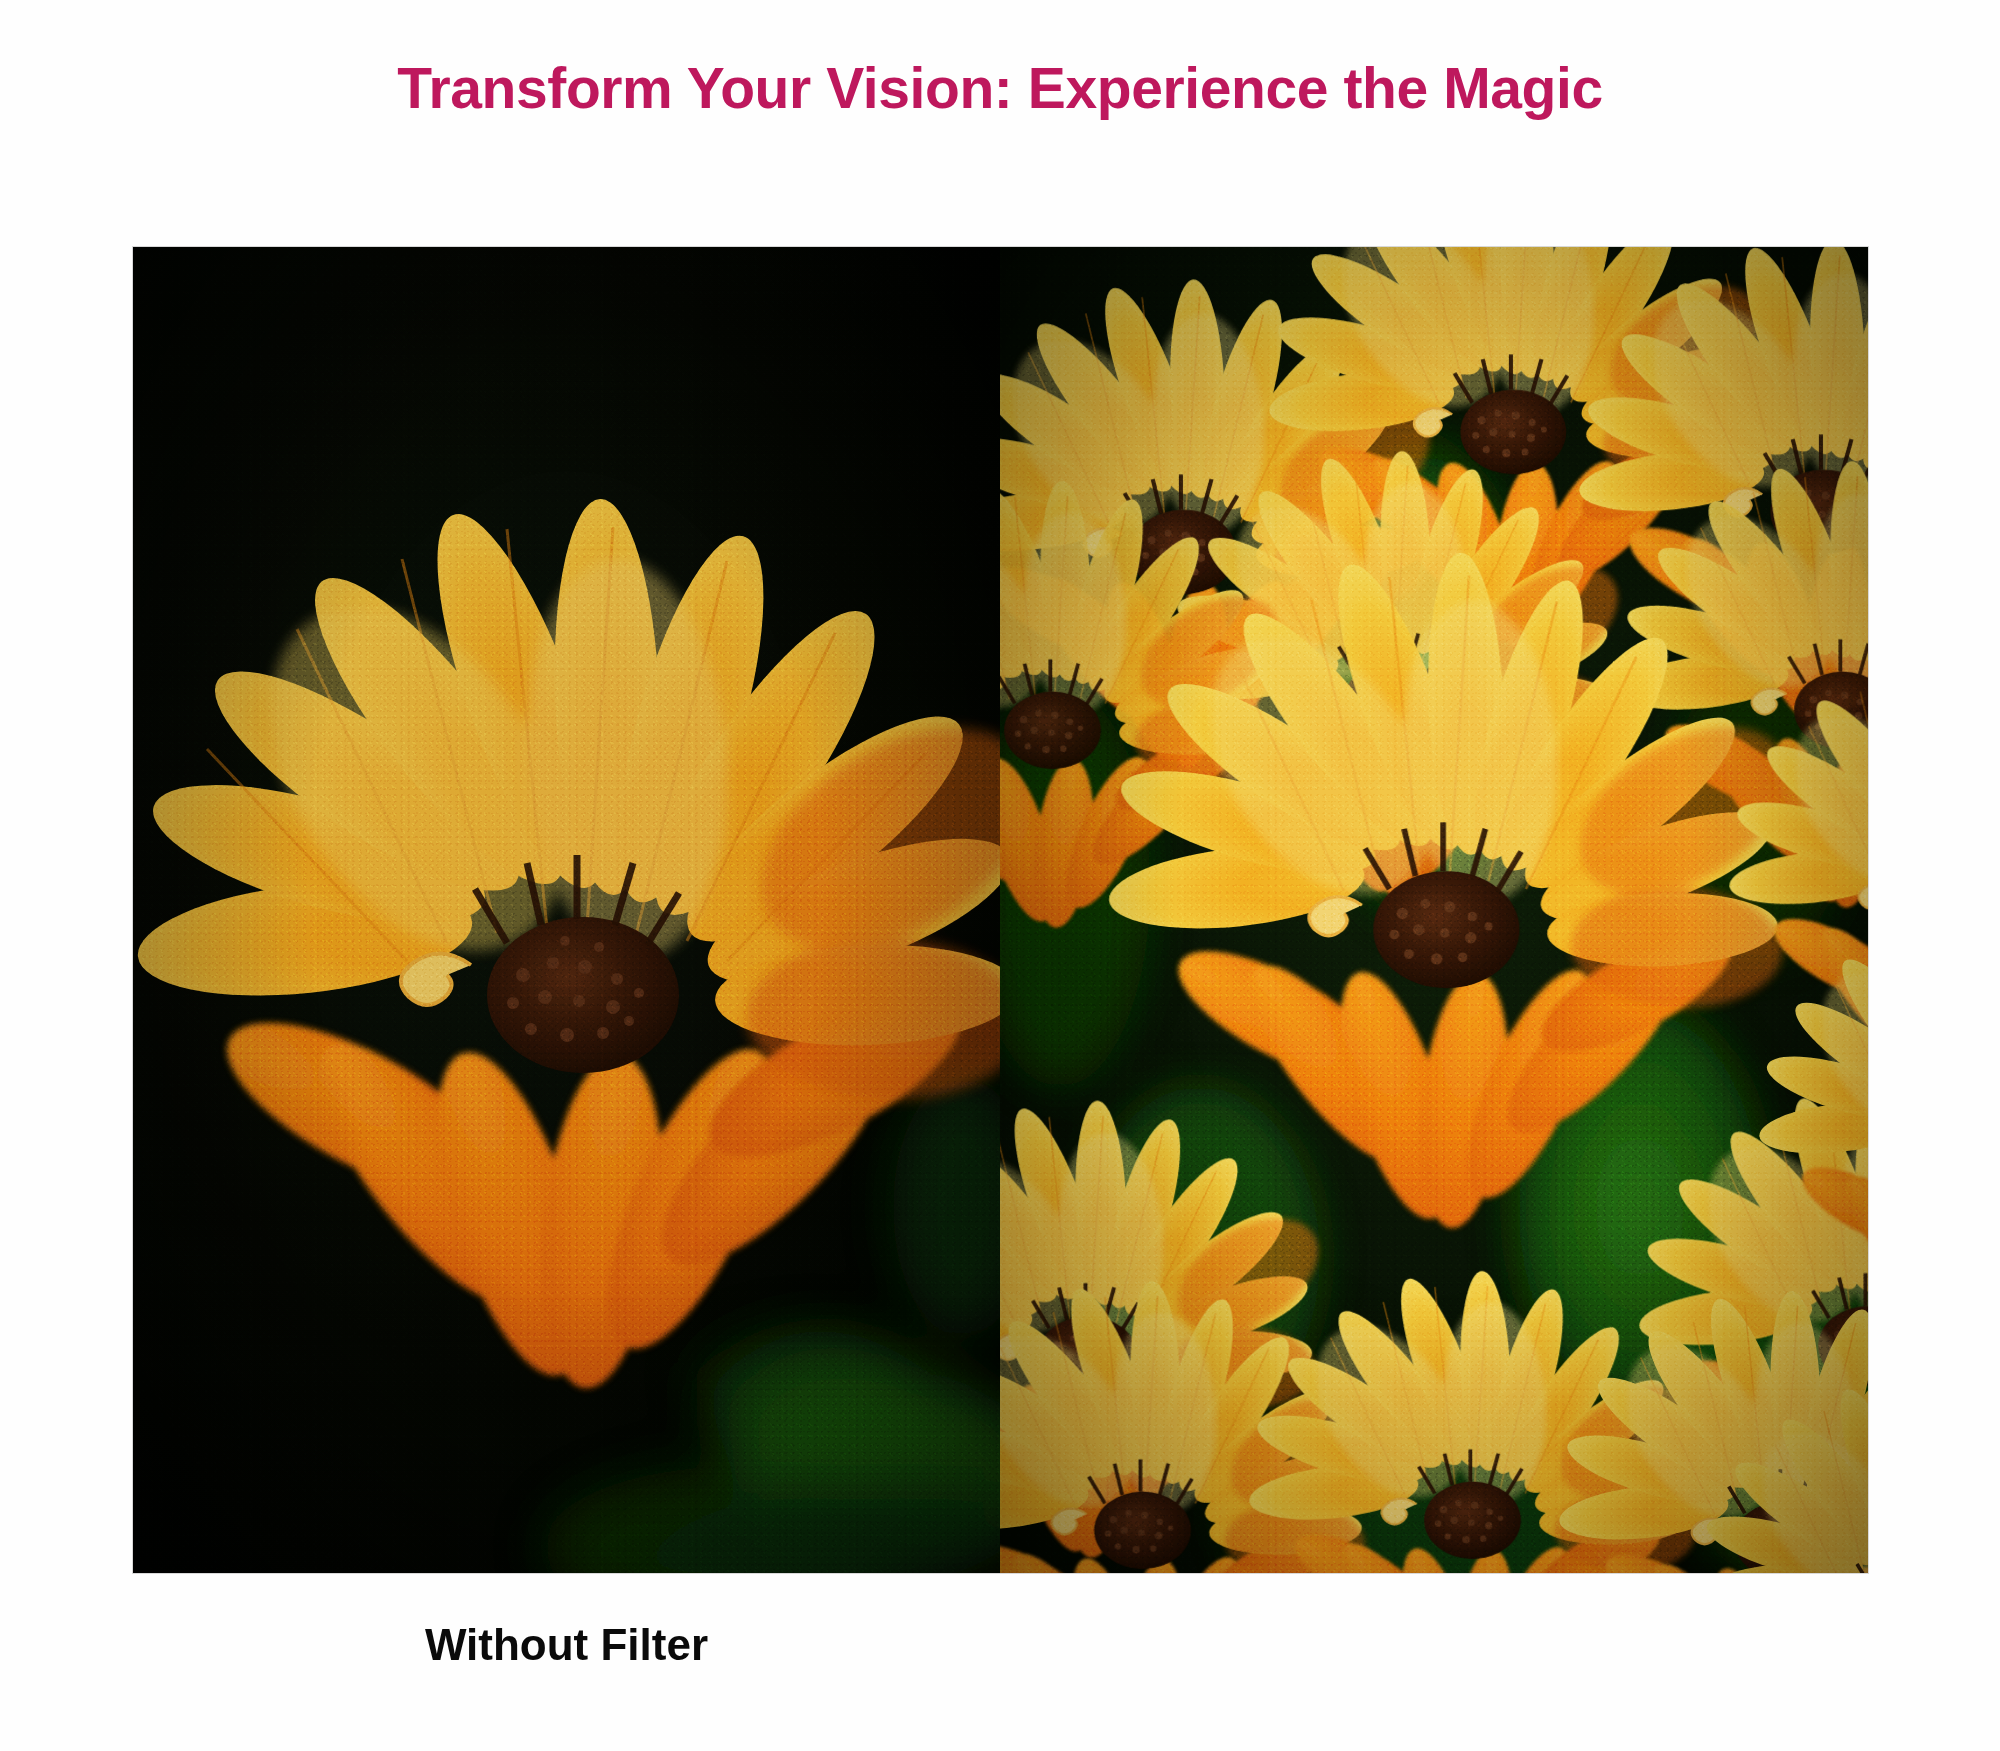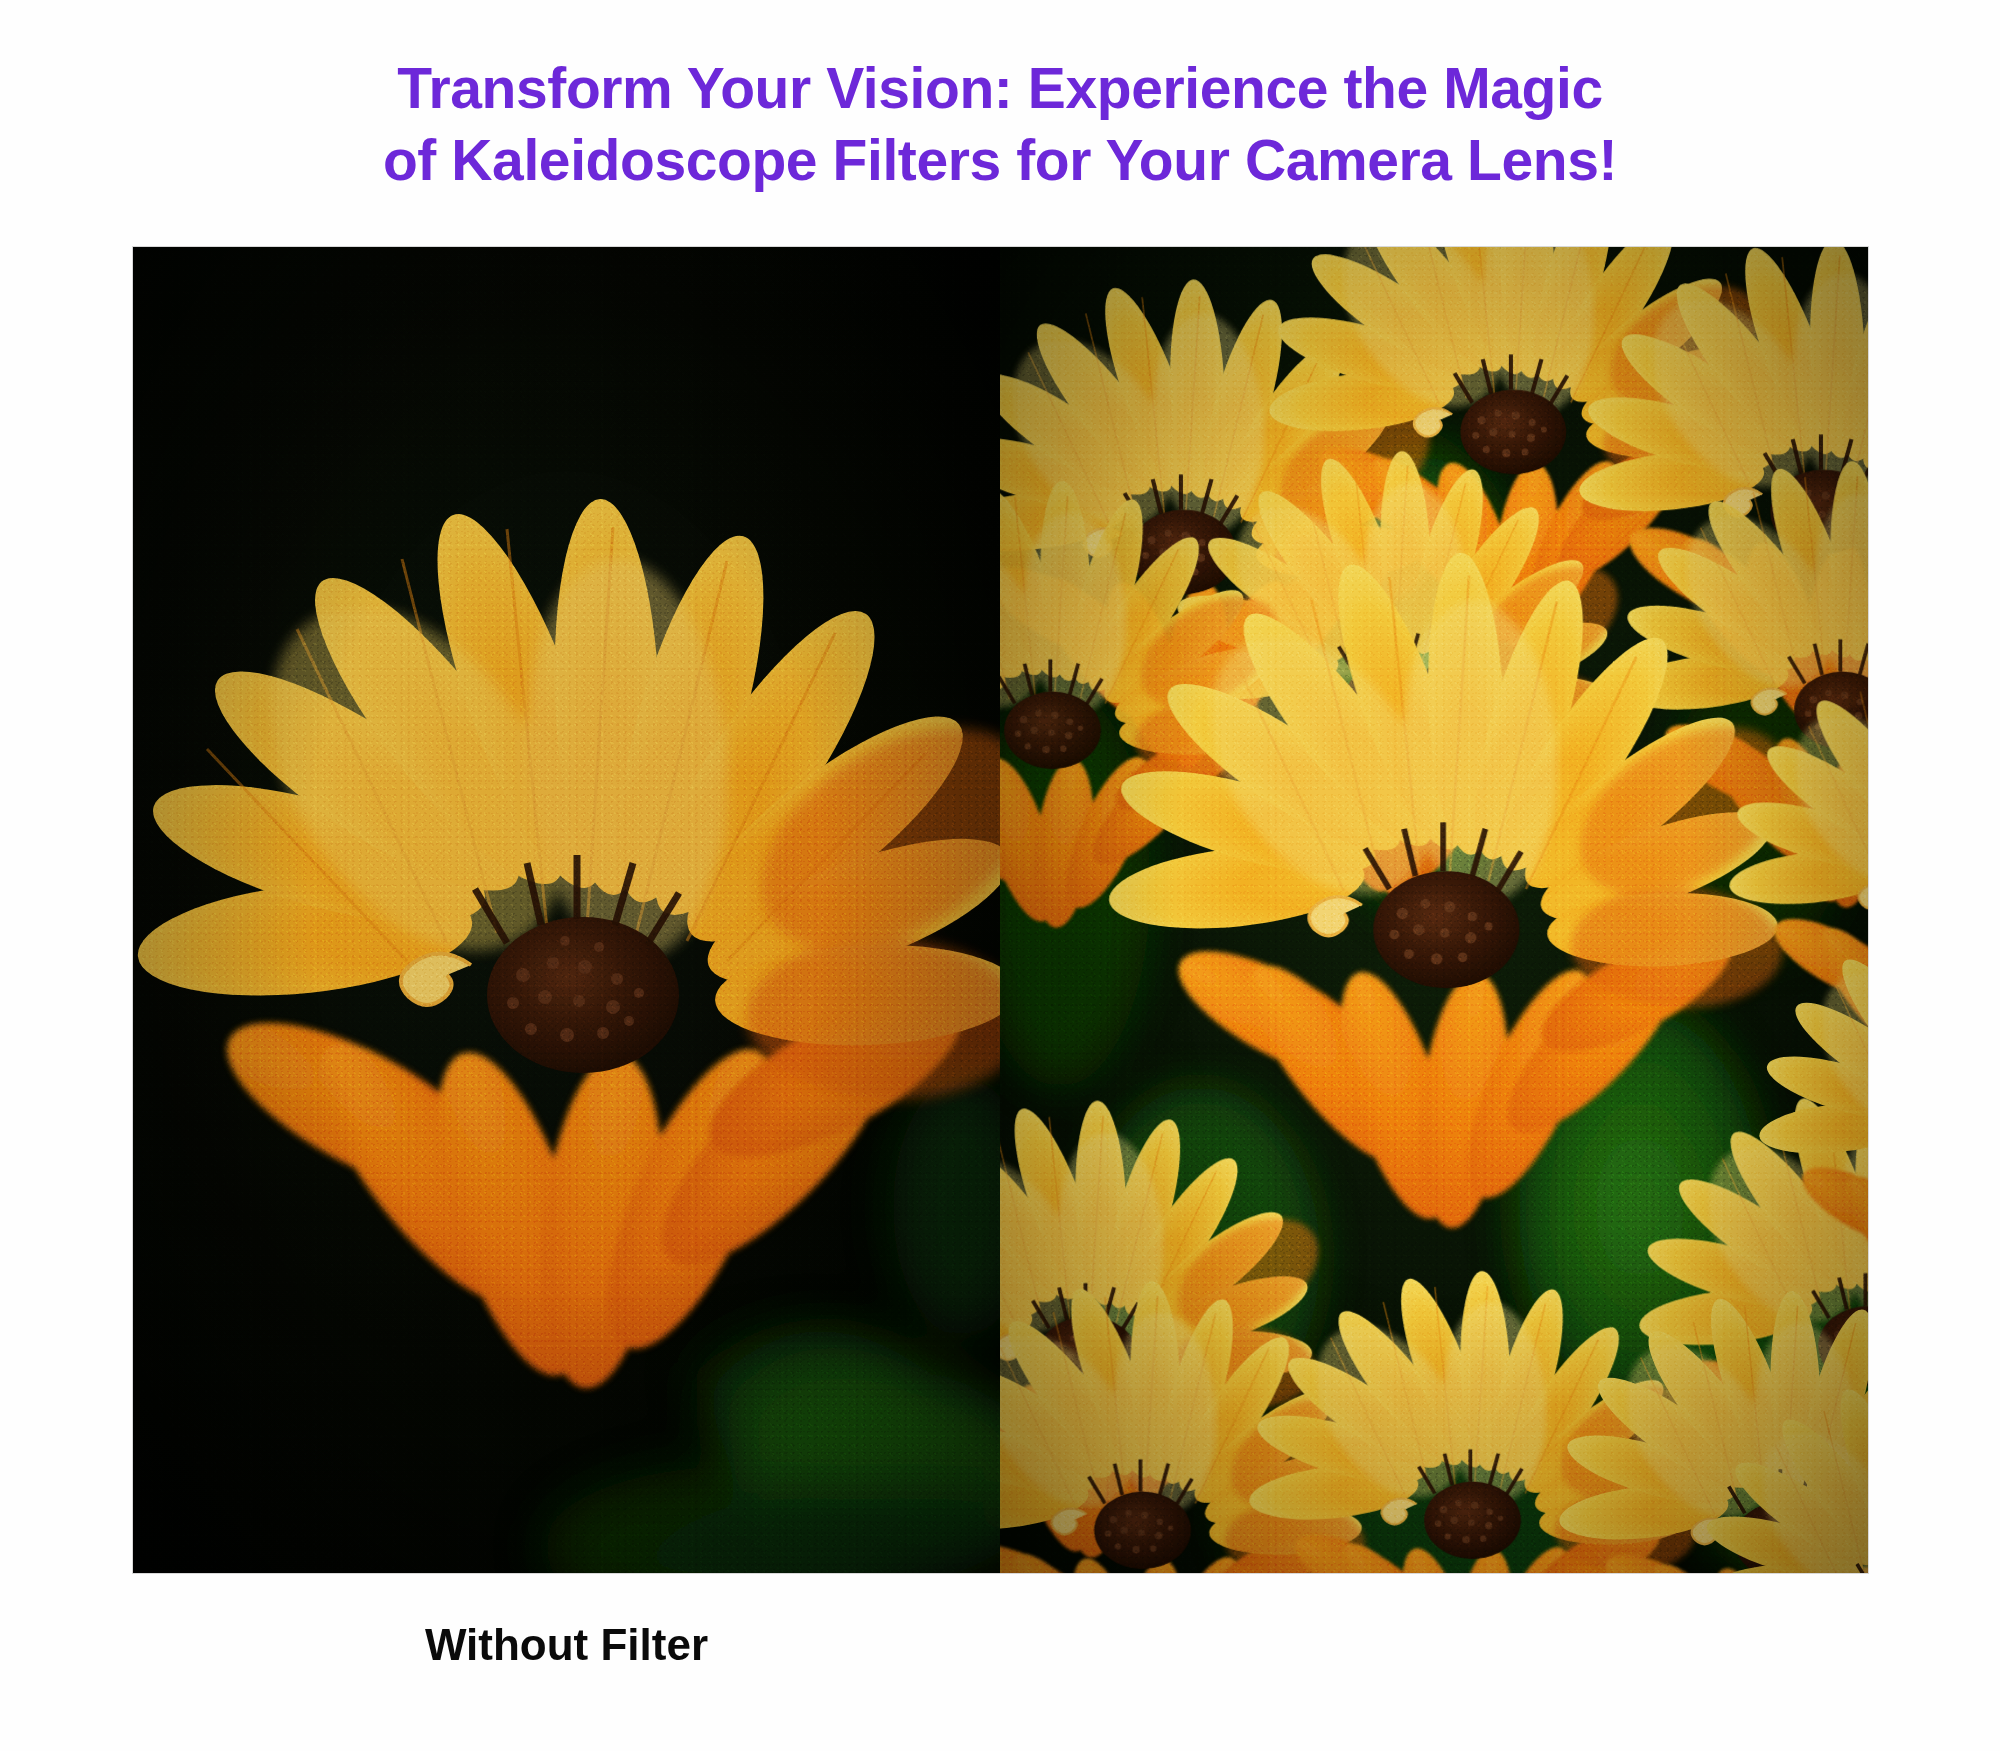--- a/index.html
+++ b/index.html
@@ -26,21 +26,21 @@
     position: absolute;
     left: 0;
     top: 52px;
     width: 2000px;
     text-align: center;
   }
   .title-line {
     font-size: 57px;
     font-weight: bold;
     line-height: 72px;
-    color: #6d28d9;
+    color: #be185d;
     letter-spacing: -0.4px;
     white-space: nowrap;
   }
 
   
   .compare-frame {
     position: absolute;
     left: 133px;
     top: 247px;
     width: 1735px;
@@ -110,21 +110,20 @@
   .caption-left  { width: 867px; }
   .caption-right { width: 868px; }
 </style>
 </head>
 <body>
 
 <div id="page">
 
   <div class="title-block">
     <div class="title-line">Transform Your Vision: Experience the Magic</div>
-    <div class="title-line">of Kaleidoscope Filters for Your Camera Lens!</div>
   </div>
 
   <div class="compare-frame">
 
     <div class="panel panel-left">
       <svg class="scene" viewBox="0 0 867 1326" preserveAspectRatio="xMidYMid slice">
         <defs>
           <radialGradient id="lbg" cx="42%" cy="42%" r="78%">
             <stop offset="0%" stop-color="#0b1208"></stop>
             <stop offset="55%" stop-color="#050803"></stop>

